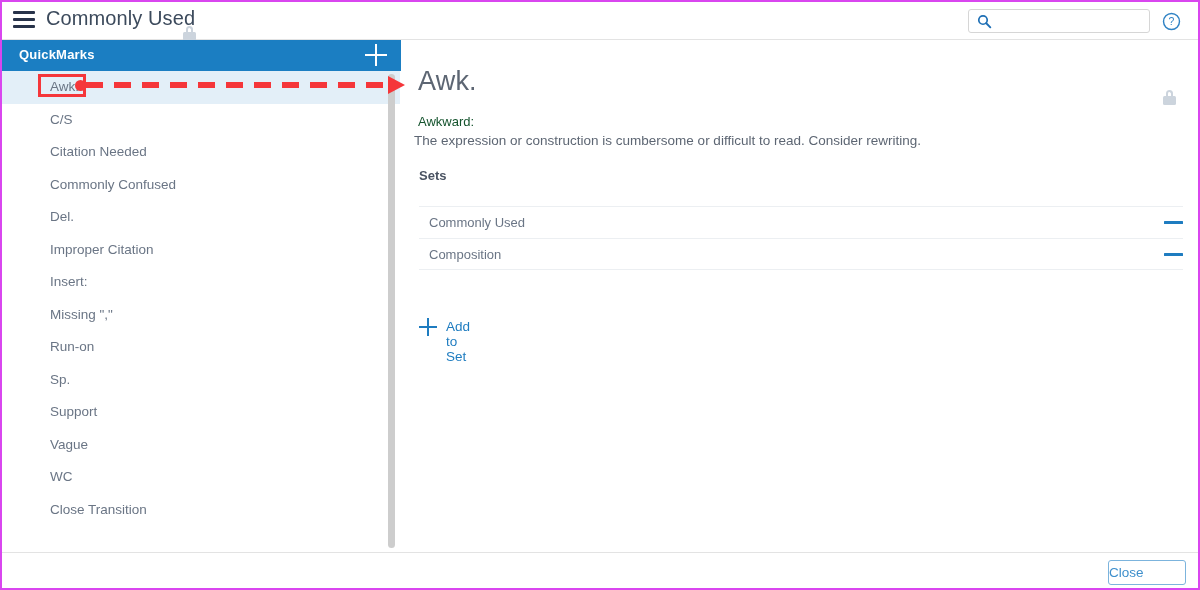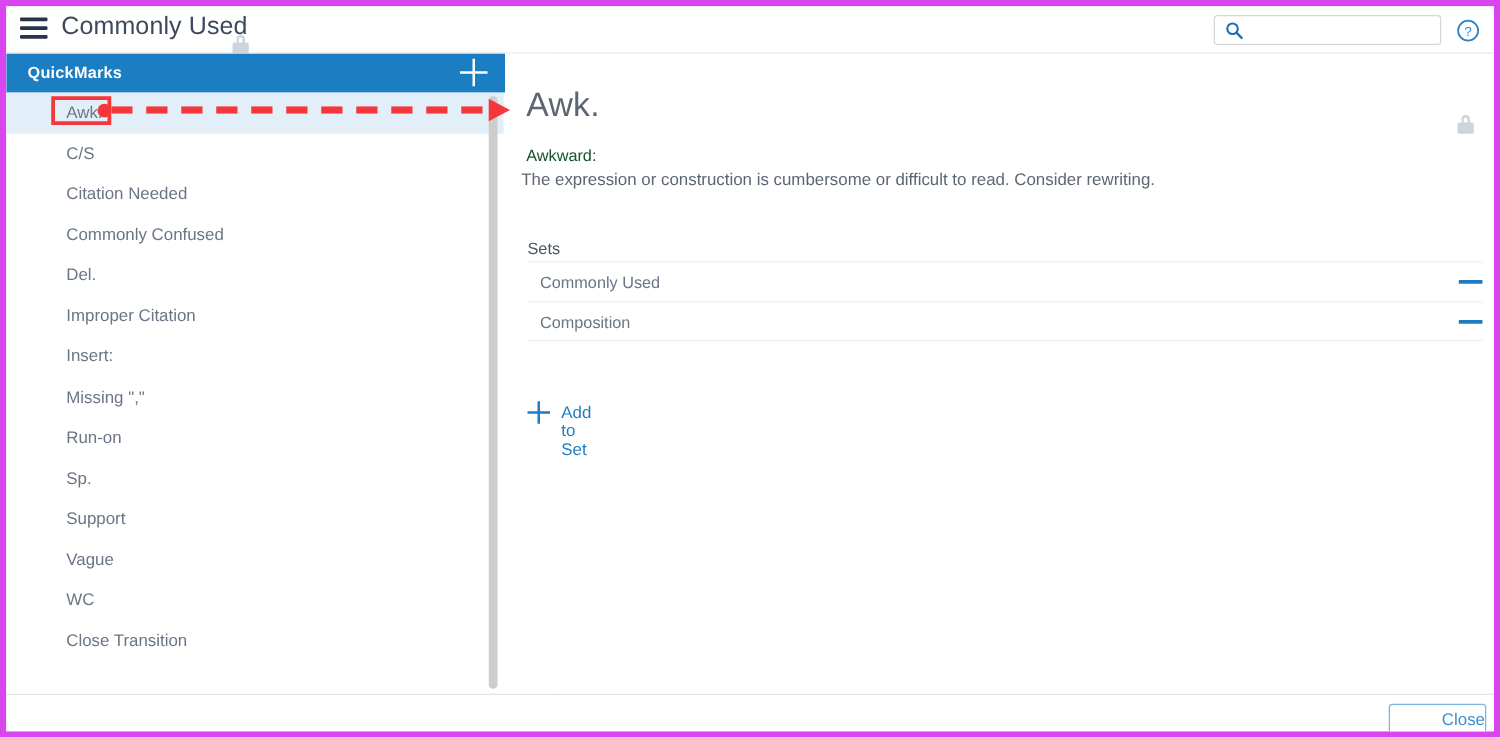--- a/index.html
+++ b/index.html
@@ -8,21 +8,21 @@
     background: #ffffff;
     font-family: "Liberation Sans", sans-serif;
   }
   #app {
     position: relative;
     width: 1200px;
     height: 590px;
     background: #ffffff;
     overflow: hidden;
     box-sizing: border-box;
-    border: 5px solid #d946ef;
+    border: 2px solid #d946ef;
   }
 
   
   .topbar {
     position: absolute;
     left: 0; top: 0;
     width: 1200px;
     height: 38px;
     background: #ffffff;
     border-bottom: 1px solid #e3e3e3;
@@ -210,23 +210,23 @@
   .detail-desc-body {
     position: absolute;
     left: 13px; top: 93px;
     font-size: 13.5px;
     color: #5d6673;
     white-space: nowrap;
   }
 
   .sets-label {
     position: absolute;
-    left: 18px; top: 148px;
+    left: 18px; top: 128px;
     font-size: 13px;
-    font-weight: normal;
+    font-weight: bold;
     color: #4a5362;
   }
   .sets-list {
     position: absolute;
     left: 18px; top: 166px;
     width: 764px;
   }
   .set-row {
     position: relative;
     height: 32px;
@@ -287,21 +287,21 @@
     right: 16px; top: 7px;
     width: 78px; height: 25px;
     border: 1px solid #7cb4dd;
     border-radius: 3px;
     background: #ffffff;
     color: #3e8fcc;
     font-size: 13.5px;
     font-family: "Liberation Sans", sans-serif;
     cursor: pointer;
     line-height: 23px;
-    text-align: right;
+    text-align: left;
     padding: 0;
   }
 
   
   .anno-box {
     position: absolute;
     left: 36px; top: 72px;
     width: 48px; height: 23px;
     border: 3px solid #f5363a;
     box-sizing: border-box;

